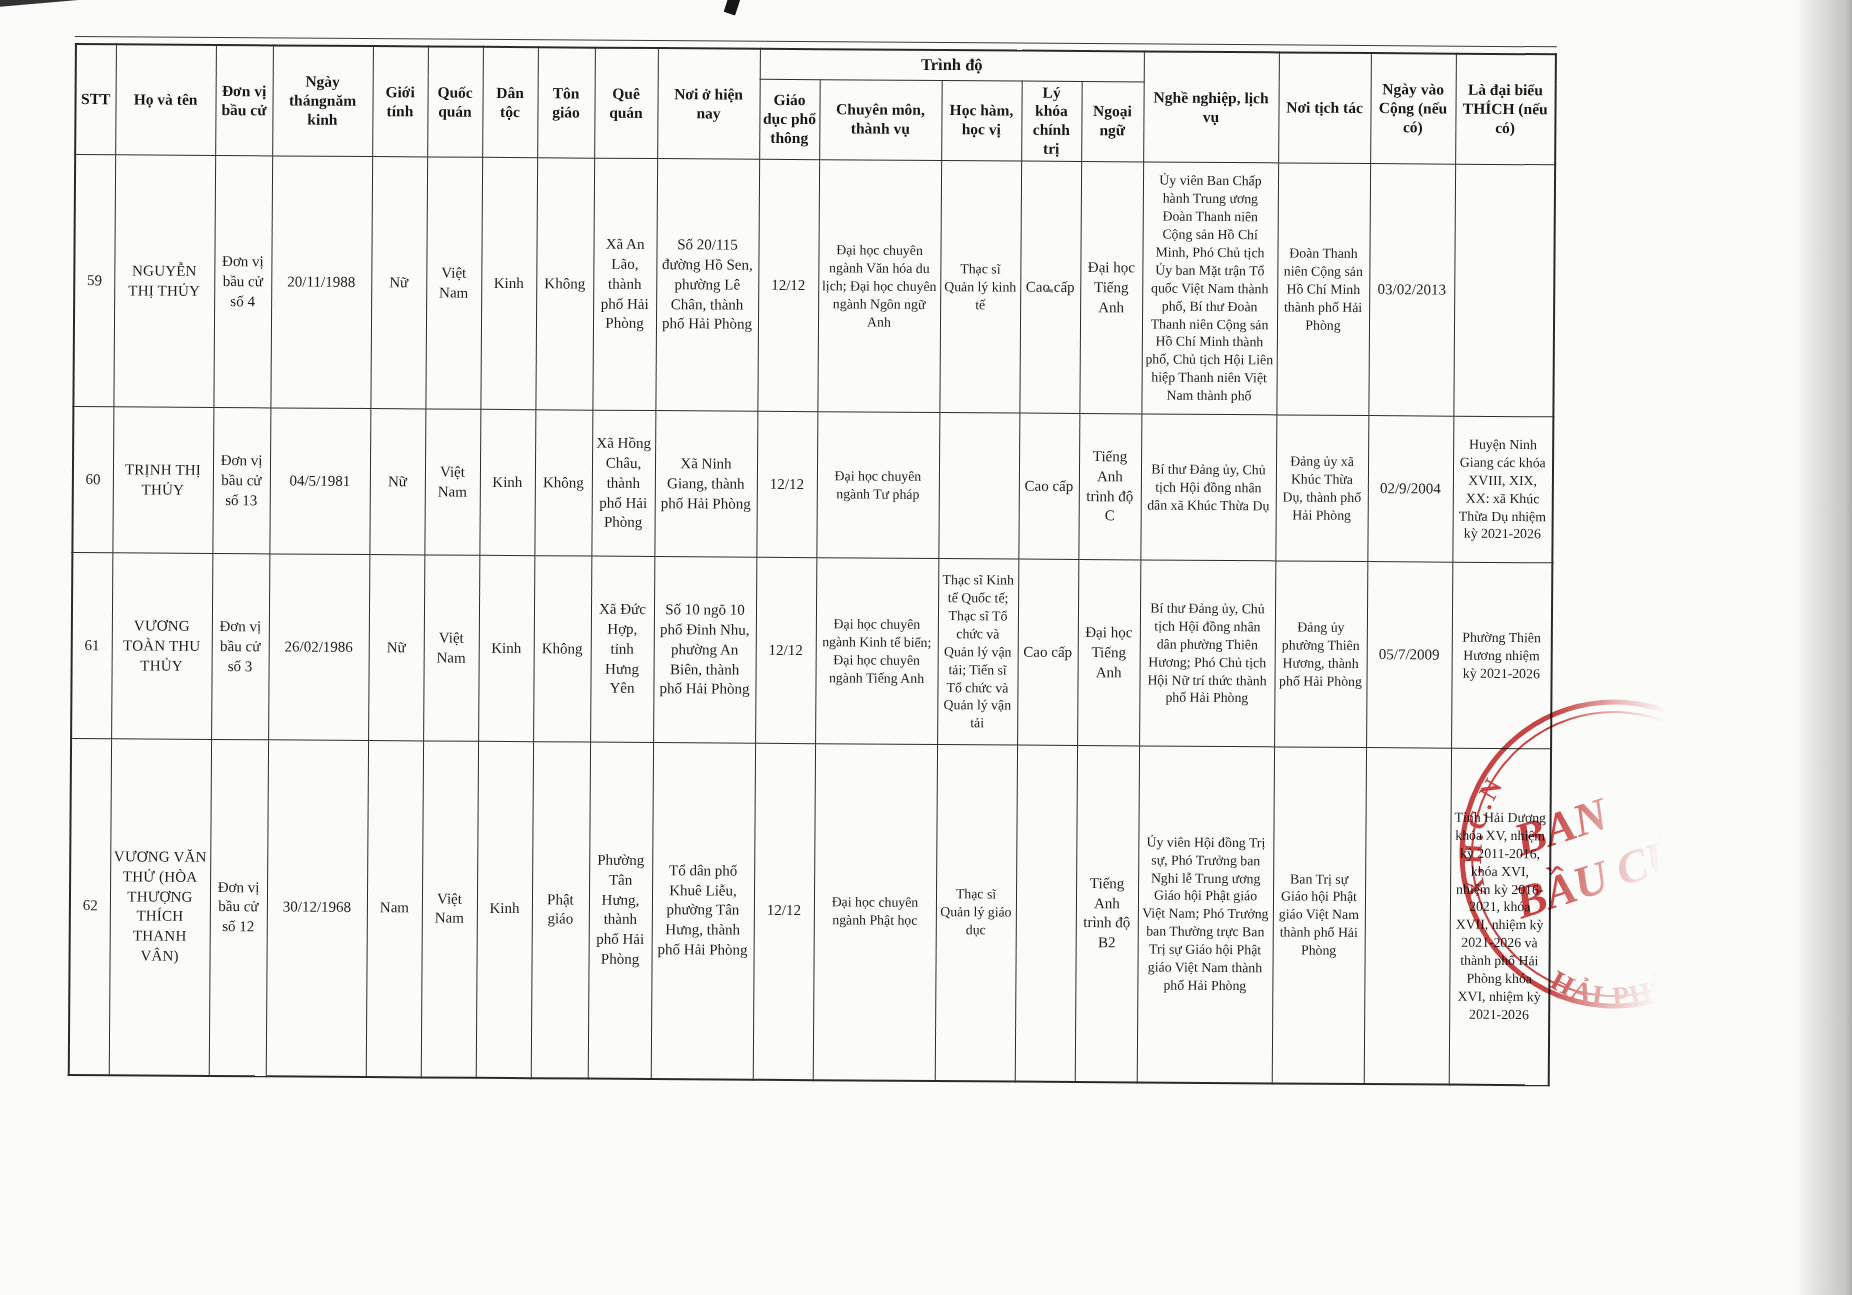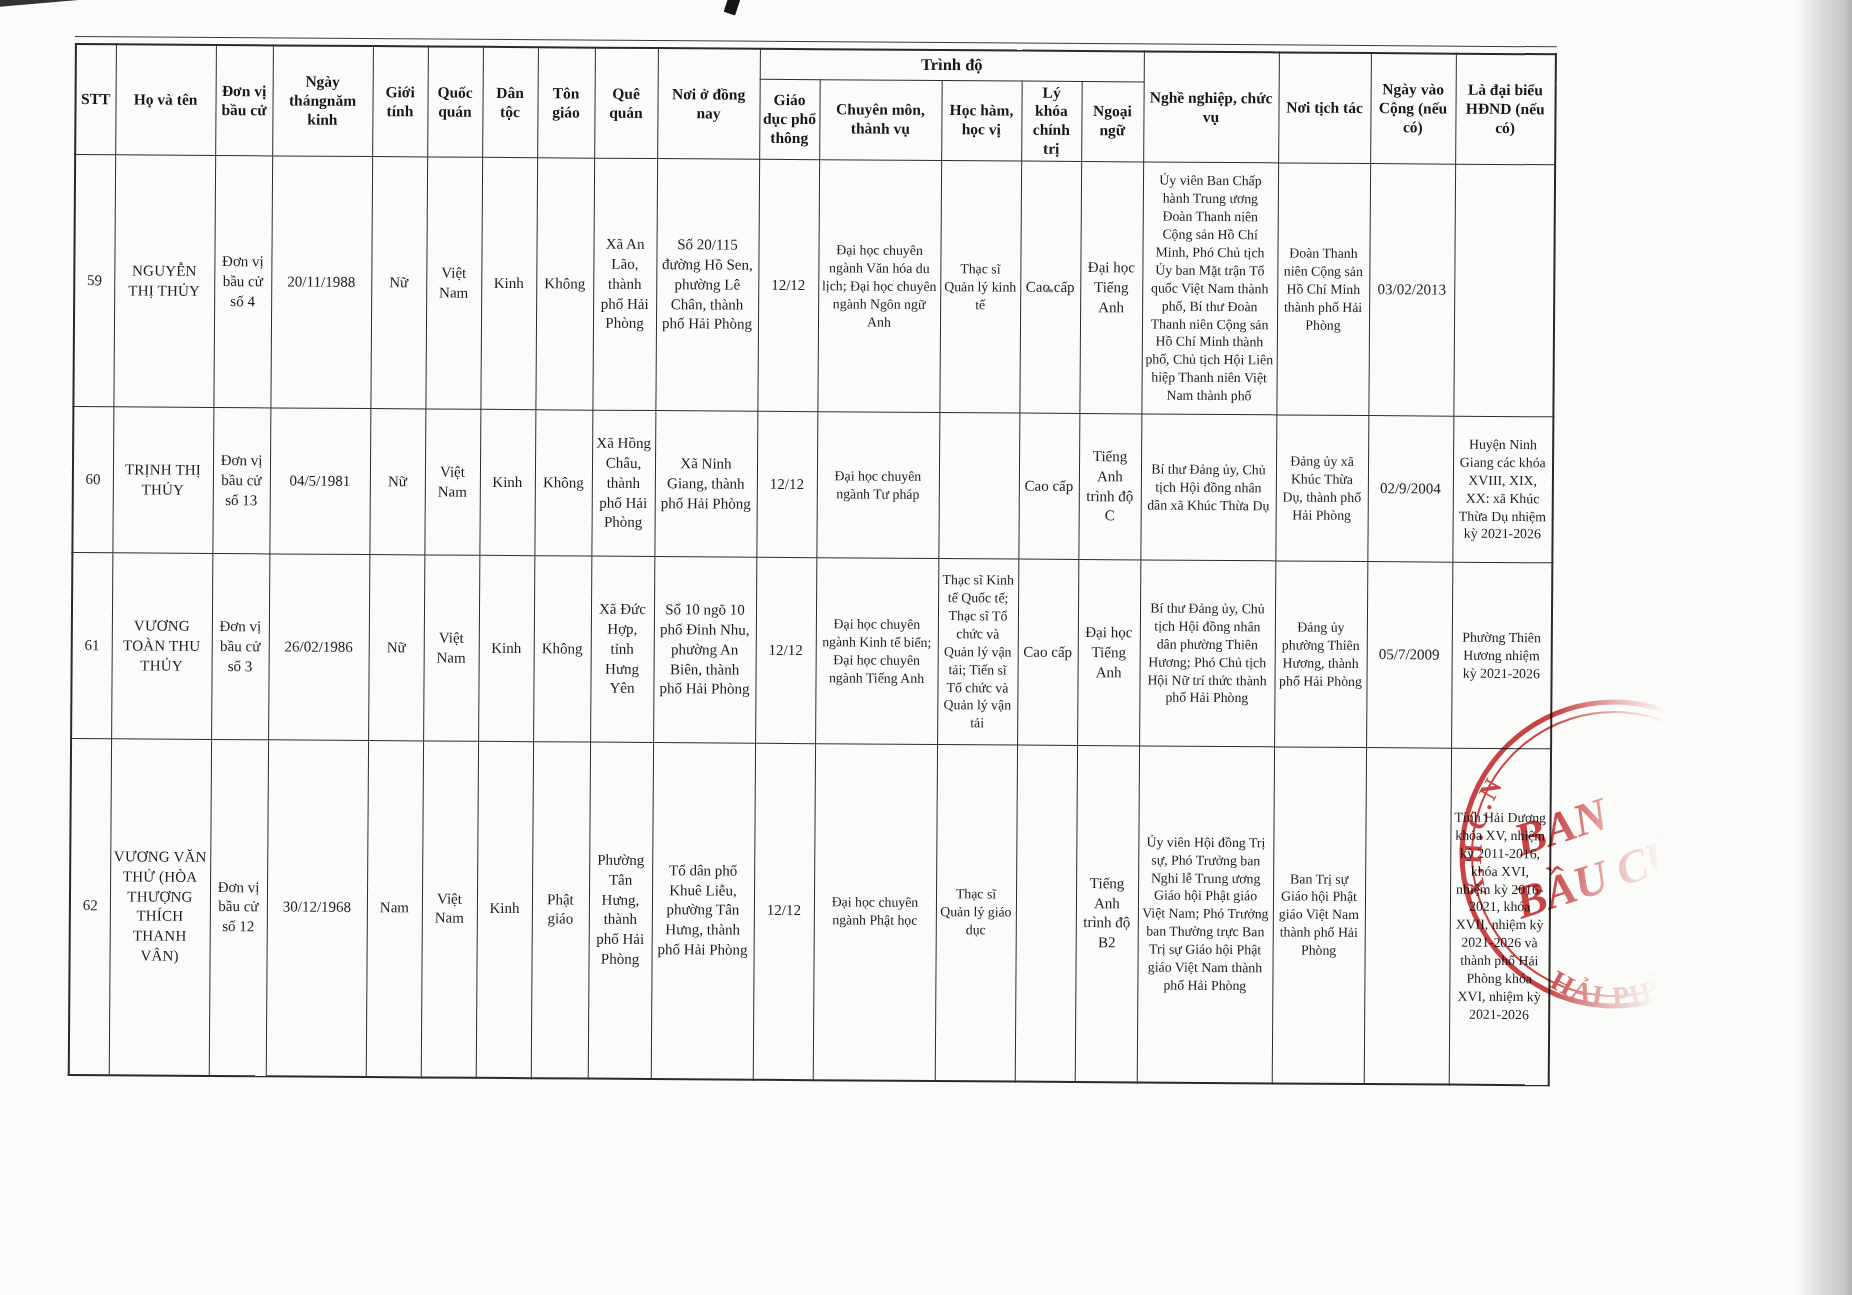--- a/index.html
+++ b/index.html
@@ -118,26 +118,26 @@
         <tr class="group-row">
           <th rowspan="2">STT</th>
           <th rowspan="2">Họ và tên</th>
           <th rowspan="2">Đơn vị bầu cử</th>
           <th rowspan="2">Ngày thángnăm kinh</th>
           <th rowspan="2">Giới tính</th>
           <th rowspan="2">Quốc quán</th>
           <th rowspan="2">Dân tộc</th>
           <th rowspan="2">Tôn giáo</th>
           <th rowspan="2">Quê quán</th>
-          <th rowspan="2">Nơi ở đồng nay</th>
+          <th rowspan="2">Nơi ở hiện nay</th>
           <th colspan="5" class="group-cell">Trình độ</th>
-          <th rowspan="2">Nghề nghiệp, chức vụ</th>
+          <th rowspan="2">Nghề nghiệp, lịch vụ</th>
           <th rowspan="2">Nơi tịch tác</th>
           <th rowspan="2">Ngày vào Cộng (nếu có)</th>
-          <th rowspan="2">Là đại biểu HĐND (nếu có)</th>
+          <th rowspan="2">Là đại biểu THÍCH (nếu có)</th>
         </tr>
         <tr class="sub-row">
           <th>Giáo dục phổ thông</th>
           <th>Chuyên môn, thành vụ</th>
           <th>Học hàm, học vị</th>
           <th>Lý khóa chính trị</th>
           <th>Ngoại ngữ</th>
         </tr>
       </thead>
       <tbody>

